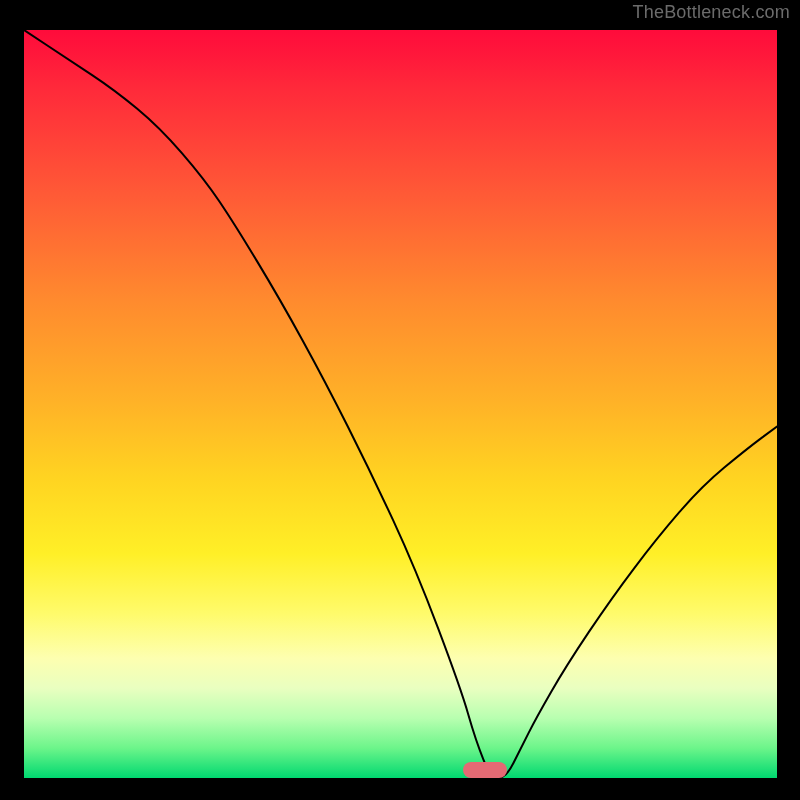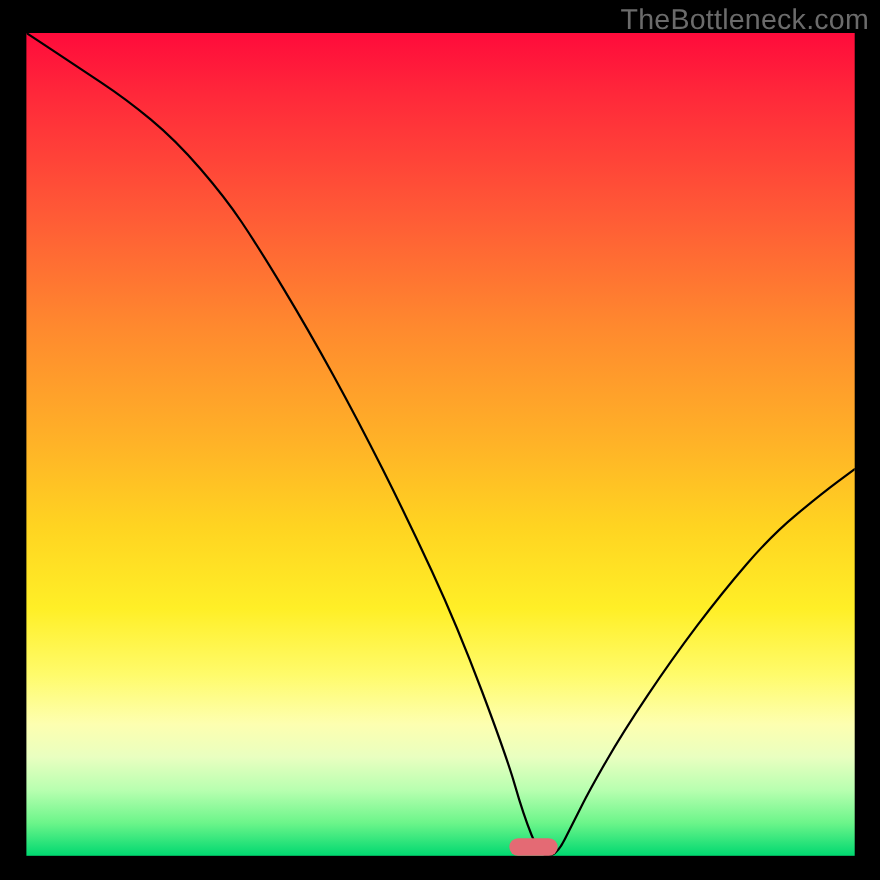--- a/index.html
+++ b/index.html
@@ -15,21 +15,21 @@
     position: relative;
     width: 800px;
     height: 800px;
     background: #000;
   }
   .watermark {
     position: absolute;
     top: 2px;
     right: 10px;
     color: #6b6b6b;
-    font-size: 26px;
+    font-size: 18px;
     font-weight: 500;
     letter-spacing: 0.2px;
   }
   .plot {
     position: absolute;
     left: 24px;
     top: 30px;
     width: 753px;
     height: 748px;
   }

